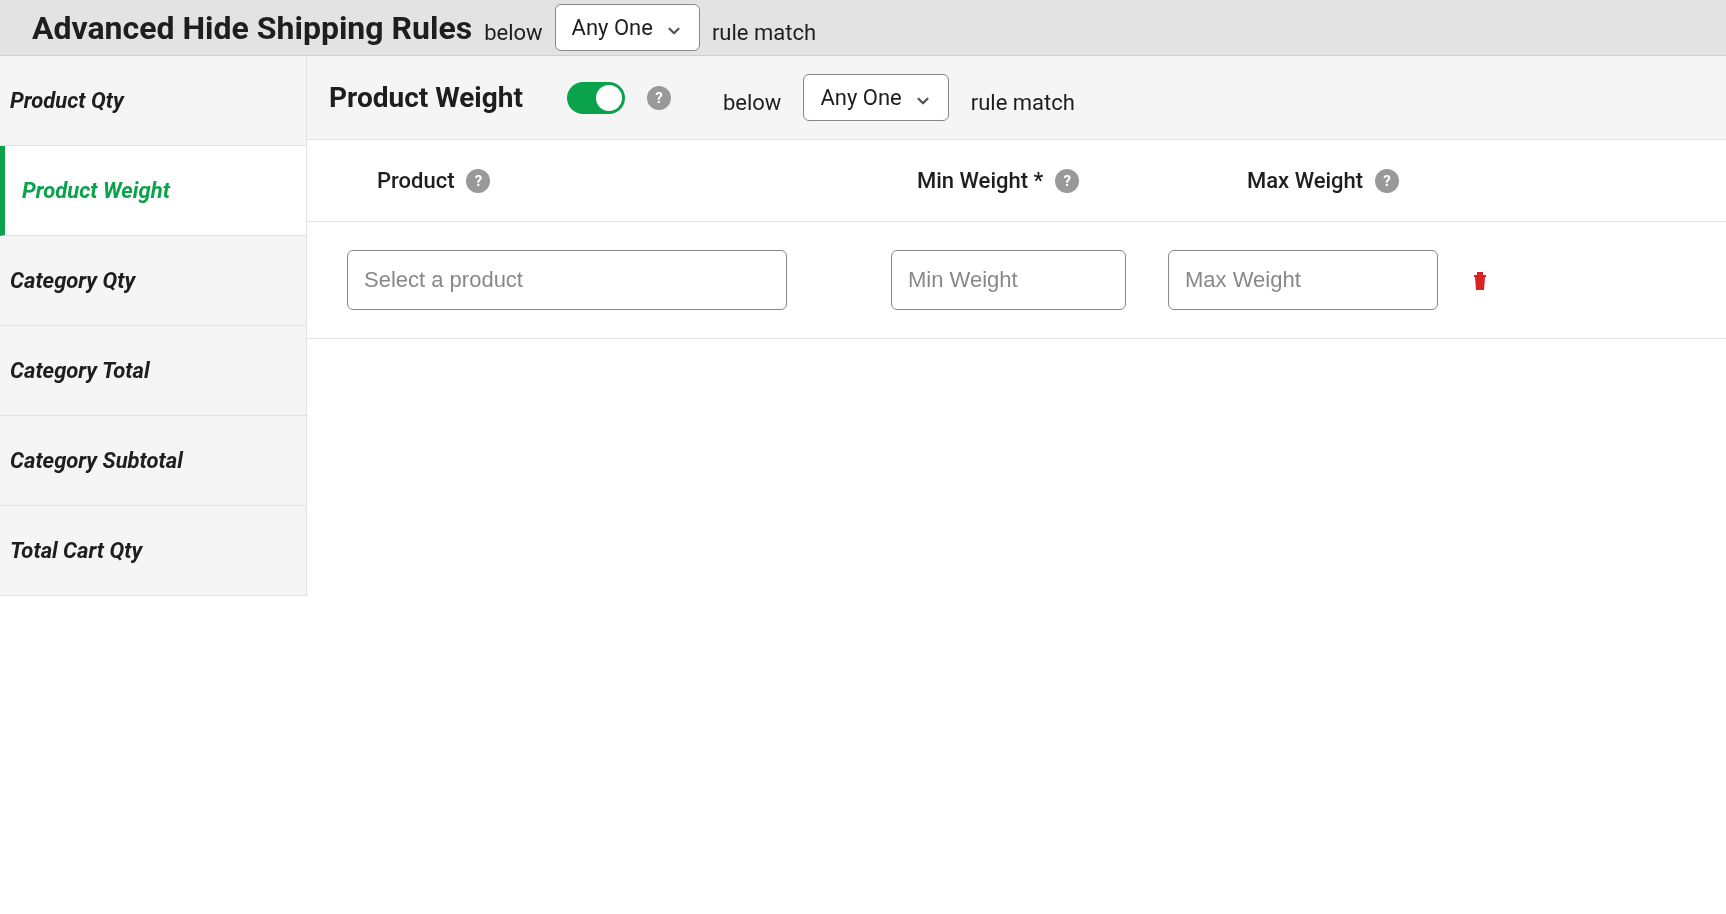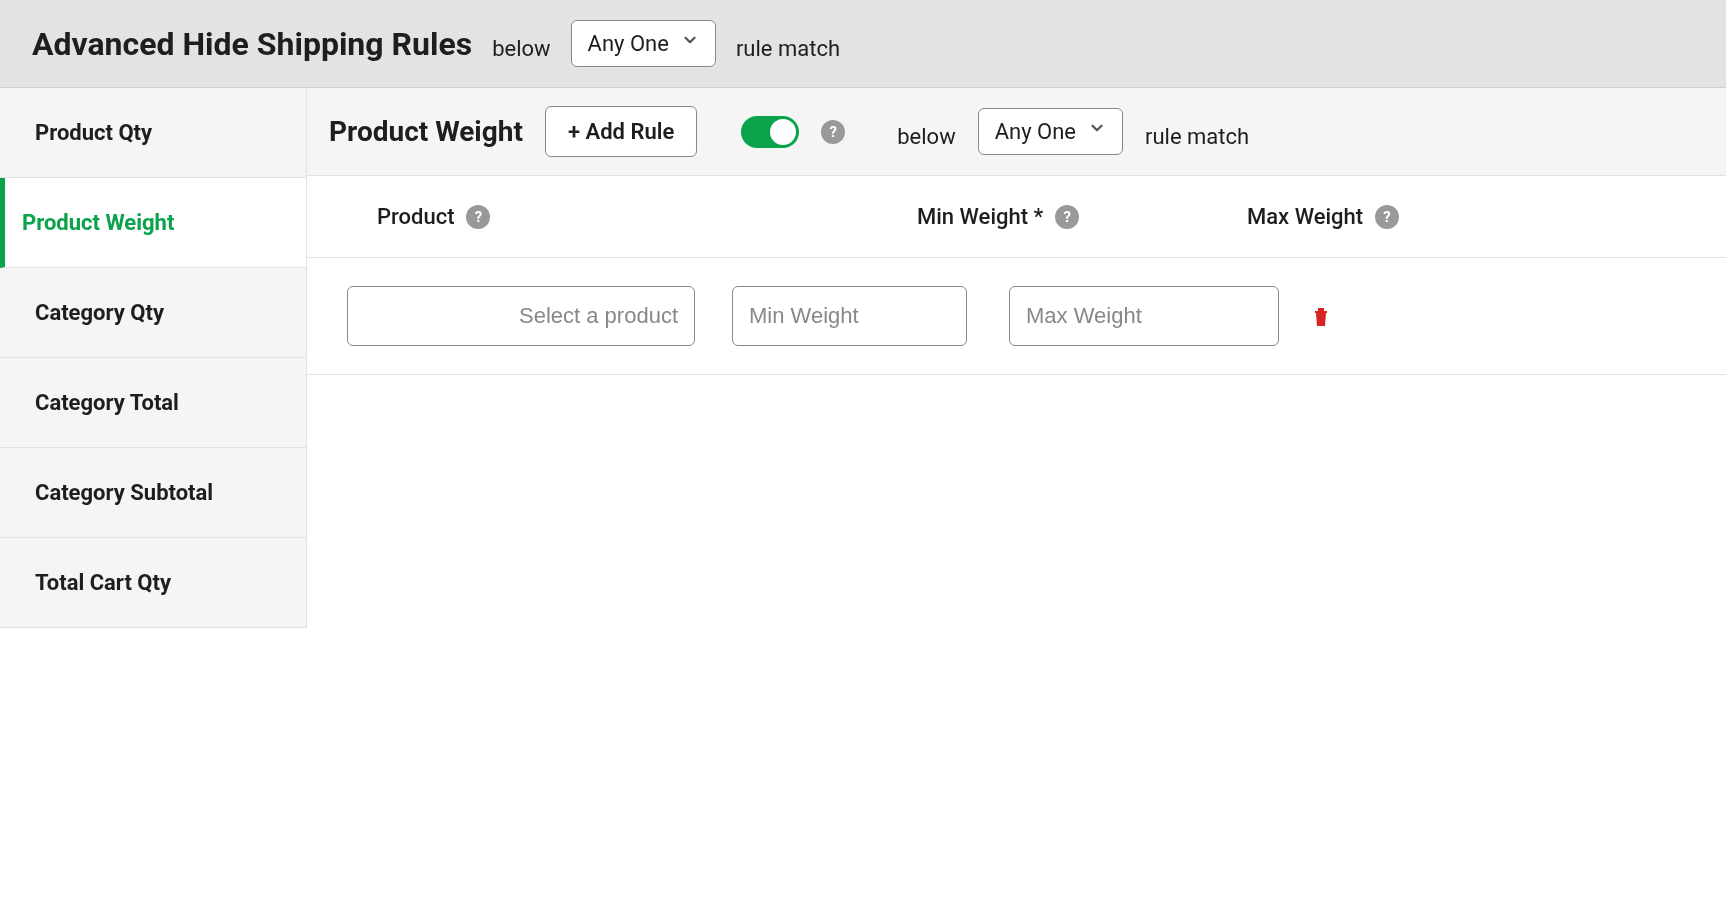--- a/index.html
+++ b/index.html
@@ -7,39 +7,39 @@
       margin: 0;
       padding: 0;
     }
     body {
       font-family: -apple-system, BlinkMacSystemFont, "Segoe UI", Roboto, Helvetica, Arial, sans-serif;
       background: #ffffff;
       color: #1e1e1e;
     }
     .top-header {
       background: #e3e3e3;
-      padding: 20px 32px;
-      display: flex;
-      align-items: center;
-      gap: 20px;
+      padding: 4px 32px;
+      display: flex;
+      align-items: center;
+      gap: 12px;
       border-bottom: 1px solid #d0d0d0;
     }
     .top-title {
       font-size: 32px;
       font-weight: 700;
       color: #1e1e1e;
     }
     .label-text {
       font-size: 22px;
       color: #1e1e1e;
       margin-top: 10px;
     }
     .select-box {
       display: inline-flex;
-      align-items: flex-start;
+      align-items: flex-end;
       gap: 12px;
       background: #ffffff;
       border: 1px solid #888;
       border-radius: 6px;
       padding: 10px 16px;
       font-size: 22px;
       color: #1e1e1e;
       cursor: pointer;
     }
     .chevron-down {
@@ -49,27 +49,28 @@
     }
     .main-layout {
       display: flex;
     }
     .sidebar {
       width: 306px;
       flex-shrink: 0;
       background: #f5f5f5;
     }
     .sidebar-item {
-      padding: 32px 35px;
+      padding: 32px 10px;
       font-size: 22px;
       font-weight: 700;
       color: #1e1e1e;
       border-bottom: 1px solid #e2e2e2;
       background: #f5f5f5;
       cursor: pointer;
+      font-style: italic;
     }
     .sidebar-item.active {
       background: #ffffff;
       color: #0aa24b;
       border-left: 5px solid #0aa24b;
       padding-left: 17px;
     }
     .content {
       flex: 1;
       border-left: 1px solid #e2e2e2;
@@ -165,21 +166,21 @@
       border: 1px solid #888;
       border-radius: 6px;
       padding: 16px 16px;
       font-size: 22px;
       color: #1e1e1e;
       background: #ffffff;
     }
     .text-input::placeholder {
       color: #888;
     }
-    .input-product { width: 348px; margin-right: 37px; text-align: right; }
+    .input-product { width: 440px; margin-right: 104px; }
     .input-min { width: 235px; margin-right: 42px; }
     .input-max { width: 270px; margin-right: 30px; }
     .trash-icon {
       width: 24px;
       height: 26px;
       cursor: pointer;
       flex-shrink: 0;
     }
   </style>
 </head>
@@ -215,23 +216,20 @@
       <span>Category Subtotal</span>
     </div>
     <div class="sidebar-item">
       <span>Total Cart Qty</span>
     </div>
   </div>
 
   <div class="content">
     <div class="content-header">
       <div class="content-title">Product Weight</div>
-      <div class="add-rule-btn">
-        <span>+ Add Rule</span>
-      </div>
       <div class="toggle-switch">
         <div class="toggle-knob"></div>
       </div>
       <span class="help-icon">?</span>
       <div class="section-label-group">
         <span class="label-text">below</span>
         <div class="select-box">
           <span>Any One</span>
           <svg class="chevron-down" viewBox="0 0 24 24" fill="none" stroke="#555" stroke-width="3" stroke-linecap="round" stroke-linejoin="round">
               <polyline points="6 9 12 15 18 9"></polyline>

